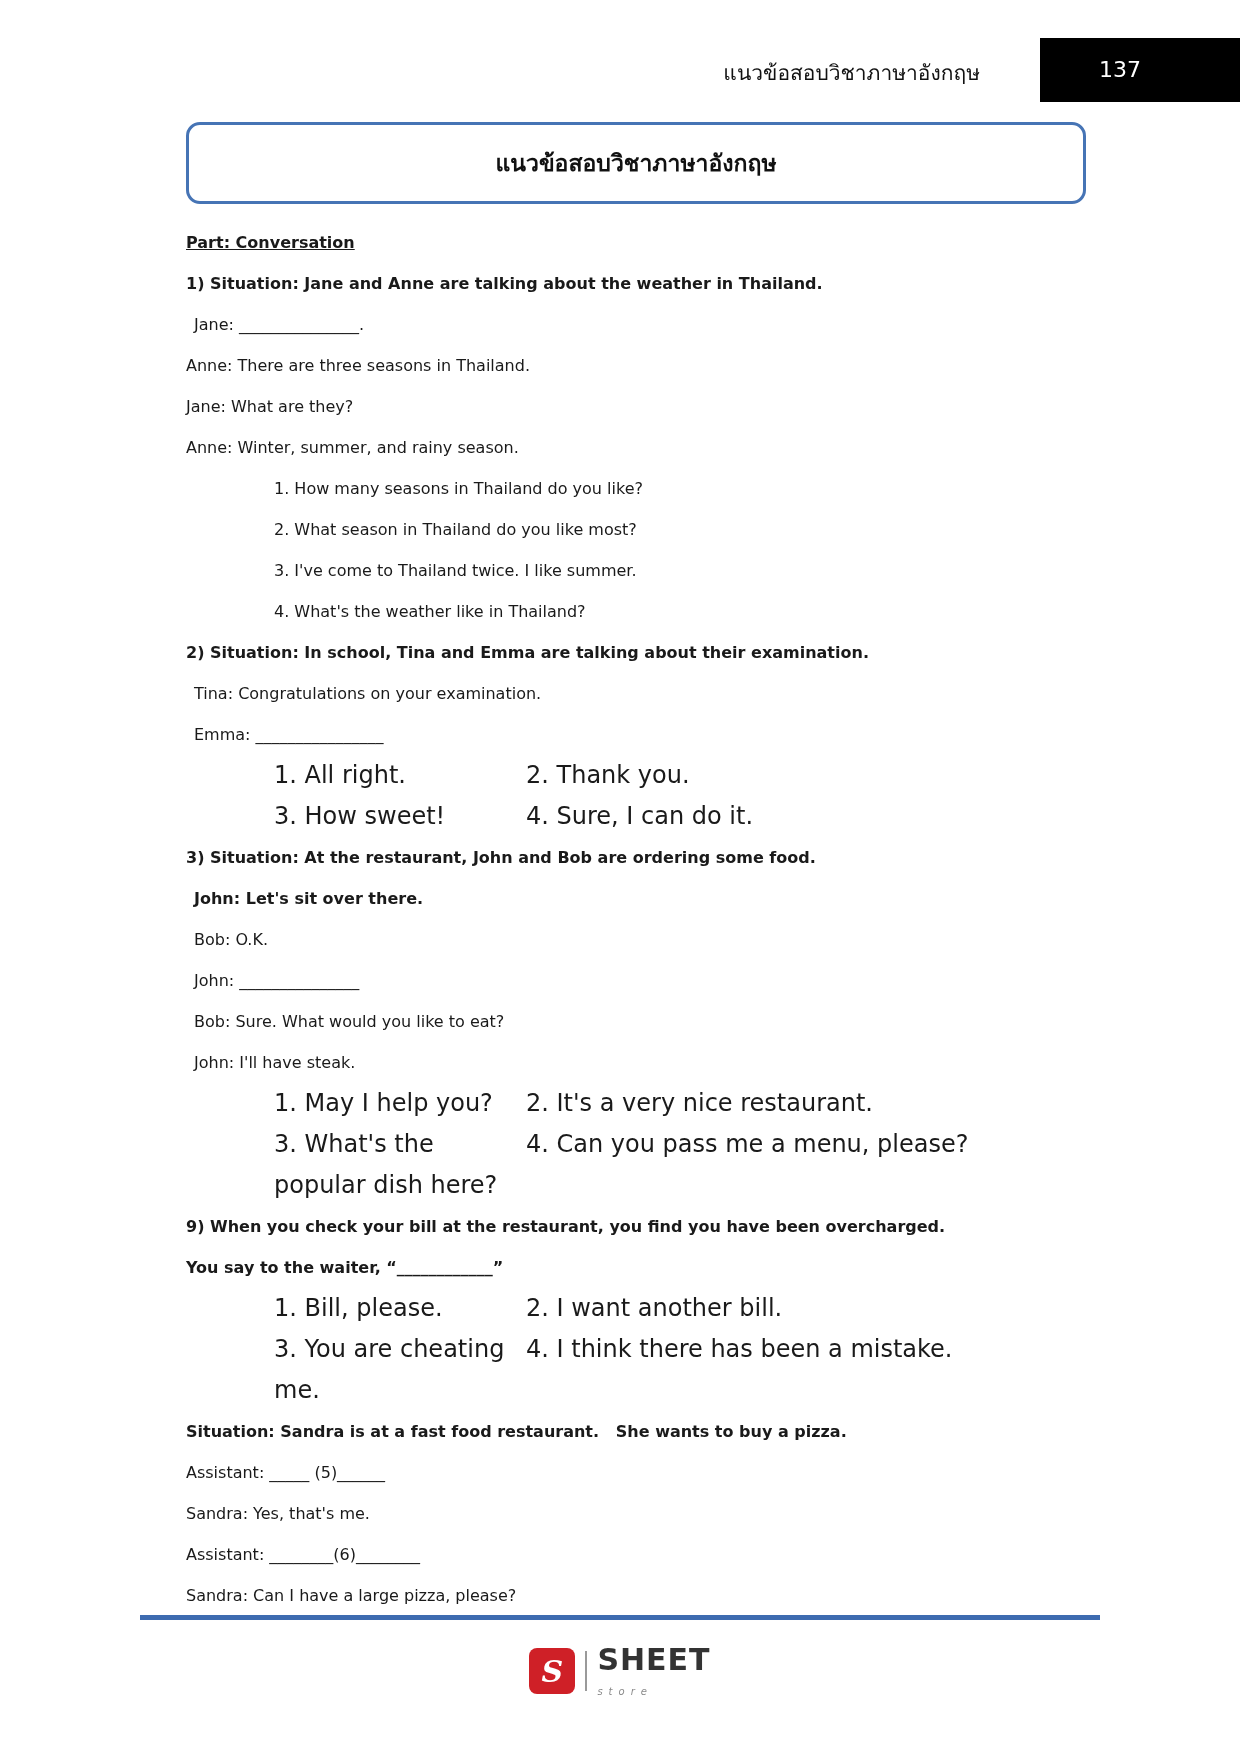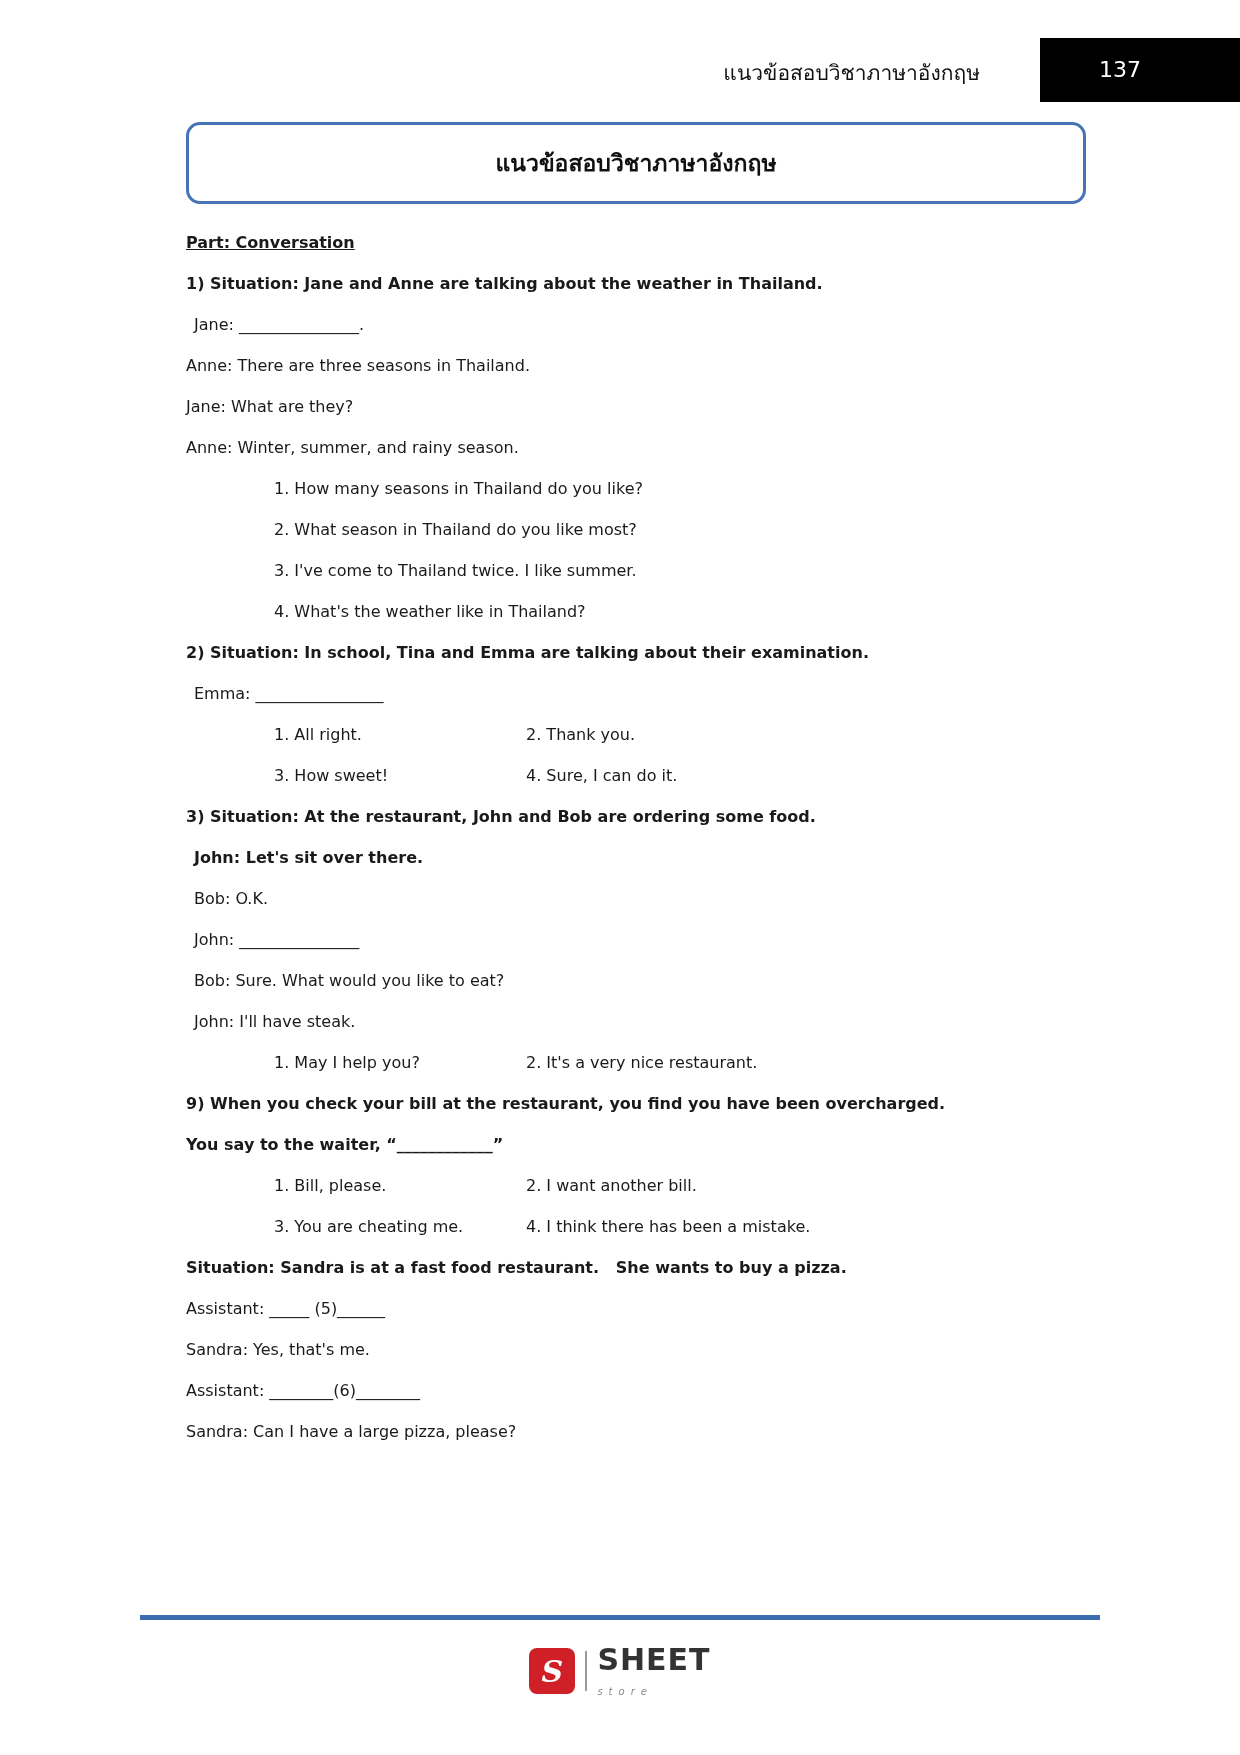--- a/index.html
+++ b/index.html
@@ -87,21 +87,21 @@
   .bold {
     font-weight: bold;
   }
   .underline {
     text-decoration: underline;
   }
   .indent-sm { padding-left: 8px; }
   .indent-md { padding-left: 88px; }
   .choices-row {
     display: flex;
-    font-size: 16px;
+    font-size: 24px;
     line-height: 41px;
   }
   .choice-a { width: 340px; padding-left: 88px; box-sizing: border-box; }
   .choice-b { flex: 1; }
 
   
   .footer-rule {
     position: absolute;
     left: 140px;
     top: 1615px;
@@ -179,39 +179,44 @@
   <div class="line indent-sm">Jane: _______________.</div>
   <div class="line">Anne: There are three seasons in Thailand.</div>
   <div class="line">Jane: What are they?</div>
   <div class="line">Anne: Winter, summer, and rainy season.</div>
   <div class="line indent-md">1. How many seasons in Thailand do you like?</div>
   <div class="line indent-md">2. What season in Thailand do you like most?</div>
   <div class="line indent-md">3. I've come to Thailand twice. I like summer.</div>
   <div class="line indent-md">4. What's the weather like in Thailand?</div>
 
   <div class="line bold">2) Situation: In school, Tina and Emma are talking about their examination.</div>
+  <div class="line indent-sm">Tina: Congratulations on your examination.</div>
   <div class="line indent-sm">Emma: ________________</div>
   <div class="choices-row">
     <div class="choice-a">1. All right.</div>
     <div class="choice-b">2. Thank you.</div>
   </div>
   <div class="choices-row">
     <div class="choice-a">3. How sweet!</div>
     <div class="choice-b">4. Sure, I can do it.</div>
   </div>
 
   <div class="line bold">3) Situation: At the restaurant, John and Bob are ordering some food.</div>
   <div class="line indent-sm bold">John: Let's sit over there.</div>
   <div class="line indent-sm">Bob: O.K.</div>
   <div class="line indent-sm">John: _______________</div>
   <div class="line indent-sm">Bob: Sure. What would you like to eat?</div>
   <div class="line indent-sm">John: I'll have steak.</div>
   <div class="choices-row">
     <div class="choice-a">1. May I help you?</div>
     <div class="choice-b">2. It's a very nice restaurant.</div>
+  </div>
+  <div class="choices-row">
+    <div class="choice-a">3. What's the popular dish here?</div>
+    <div class="choice-b">4. Can you pass me a menu, please?</div>
   </div>
 
   <div class="line bold">9) When you check your bill at the restaurant, you find you have been overcharged.</div>
   <div class="line bold">You say to the waiter, “____________”</div>
   <div class="choices-row">
     <div class="choice-a">1. Bill, please.</div>
     <div class="choice-b">2. I want another bill.</div>
   </div>
   <div class="choices-row">
     <div class="choice-a">3. You are cheating me.</div>

